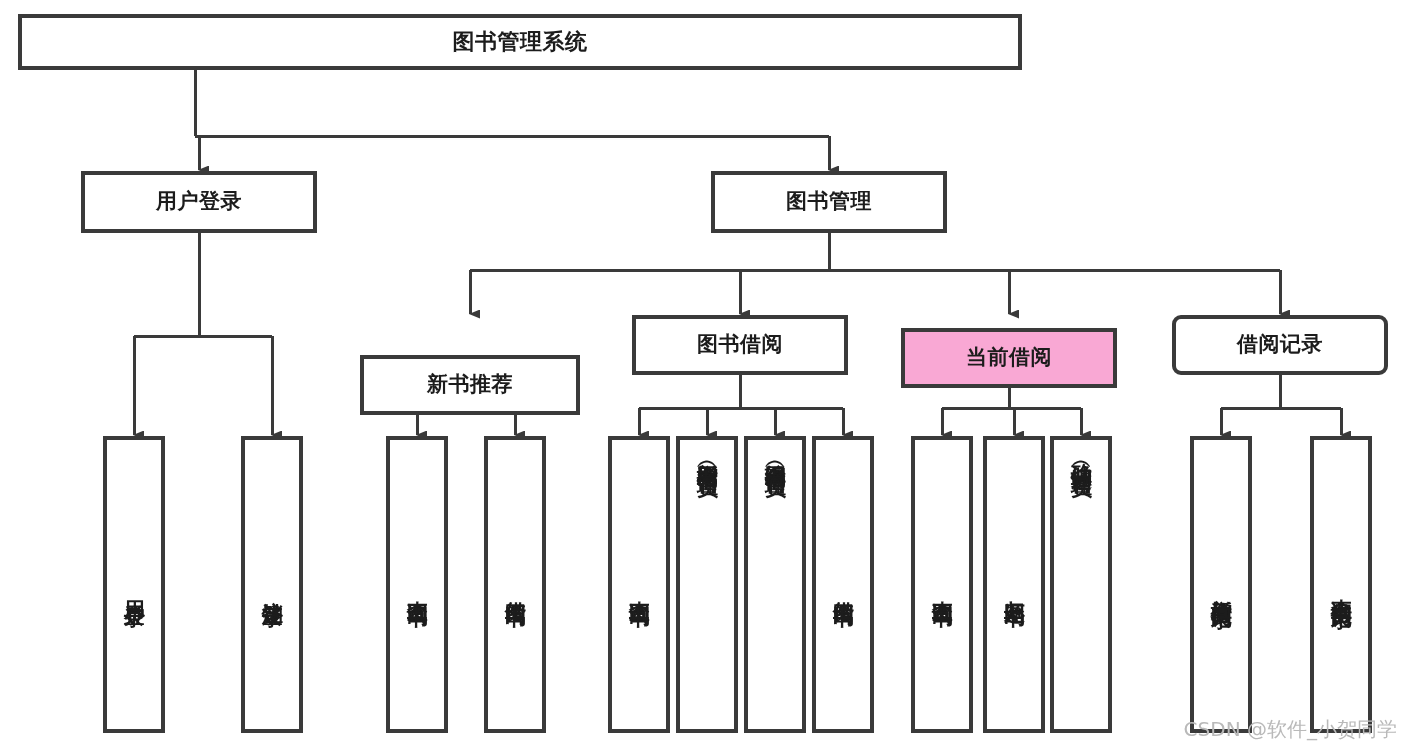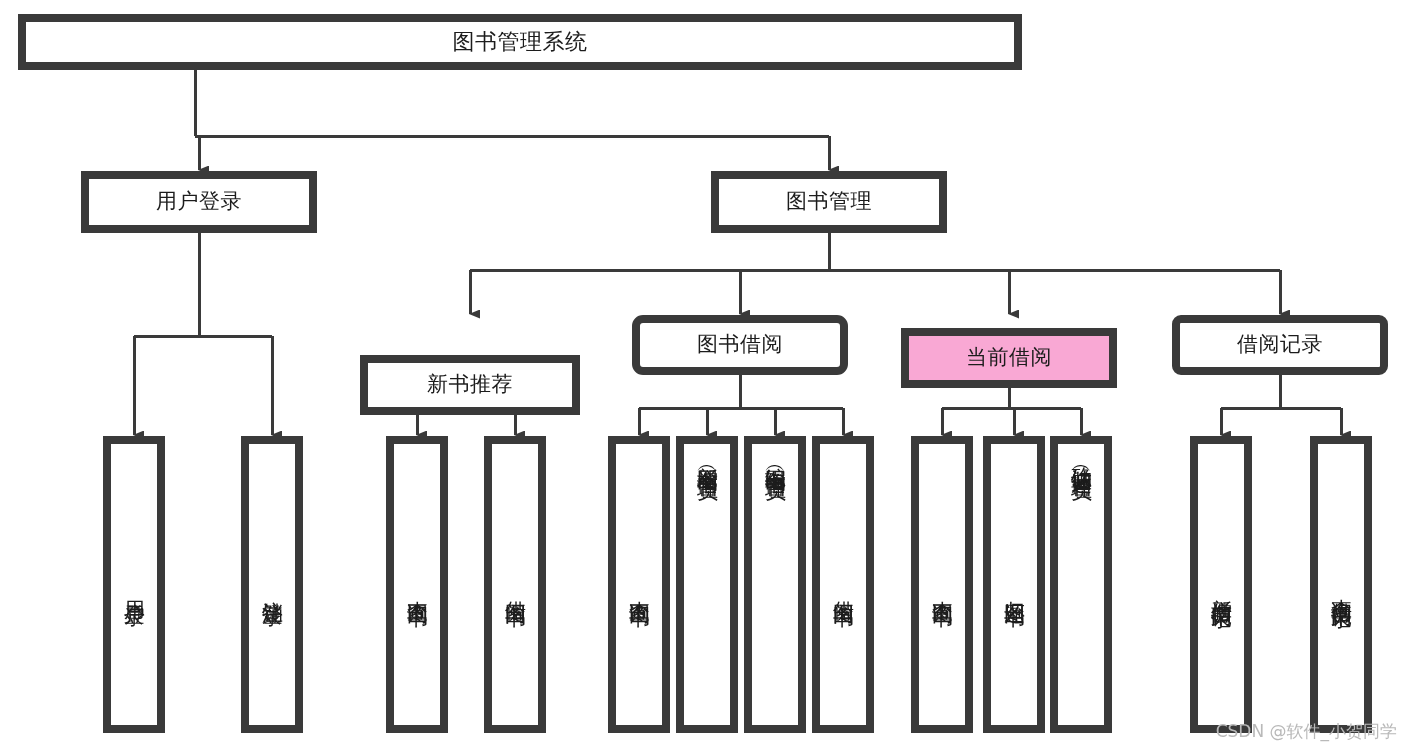--- a/index.html
+++ b/index.html
@@ -25,25 +25,26 @@
     left: 0;
     top: 0;
     width: 1405px;
     height: 747px;
     display: block;
   }
   .node-box {
     position: absolute;
     box-sizing: border-box;
     background: #ffffff;
-    border: 8px solid #15803d;
+    border: 4px solid #15803d;
     display: flex;
     align-items: center;
     justify-content: center;
     overflow: hidden;
+    font-weight: bold;
   }
   .node-label {
     color: #1c1c1c;
     font-family: "DejaVu Sans", "Liberation Sans", sans-serif;
     line-height: 1.12;
     letter-spacing: 0.5px;
     white-space: nowrap;
   }
   .node-box.horizontal .node-label {
     font-size: 21px;
@@ -64,21 +65,21 @@
     letter-spacing: 2px;
   }
   .node-box.vertical.centered {
     align-items: center;
   }
   .watermark {
     position: absolute;
     right: 8px;
     bottom: 4px;
     color: #b9b9b9;
-    font-size: 17px;
+    font-size: 20px;
     font-family: "DejaVu Sans", "Liberation Sans", sans-serif;
     white-space: nowrap;
     user-select: none;
   }
 </style>
 </head>
 <body>
 
 <div id="diagram-root">
 
@@ -131,21 +132,21 @@
       </div>
       <div class="node-box horizontal" style="left: 81px; top: 171px; width: 236px; height: 62px; border-color: rgb(58, 58, 58); background: rgb(255, 255, 255);">
         <span class="node-label" style="color: rgb(28, 28, 28);">用户登录</span>
       </div>
       <div class="node-box horizontal" style="left: 711px; top: 171px; width: 236px; height: 62px; border-color: rgb(58, 58, 58); background: rgb(255, 255, 255);">
         <span class="node-label" style="color: rgb(28, 28, 28);">图书管理</span>
       </div>
       <div class="node-box horizontal" style="left: 360px; top: 315px; width: 220px; height: 60px; border-color: rgb(58, 58, 58); background: rgb(255, 255, 255); margin-top: 40px;">
         <span class="node-label" style="color: rgb(28, 28, 28);">新书推荐</span>
       </div>
-      <div class="node-box horizontal" style="left: 632px; top: 315px; width: 216px; height: 60px; border-color: rgb(58, 58, 58); background: rgb(255, 255, 255); border-radius: 11px;">
+      <div class="node-box horizontal" style="left: 632px; top: 315px; width: 216px; height: 60px; border-color: rgb(58, 58, 58); background: rgb(255, 255, 255);">
         <span class="node-label" style="color: rgb(28, 28, 28);">图书借阅</span>
       </div>
       <div class="node-box horizontal" style="left: 901px; top: 328px; width: 216px; height: 60px; border-color: rgb(58, 58, 58); background: #f9a8d4;">
         <span class="node-label" style="color: rgb(28, 28, 28);">当前借阅</span>
       </div>
       <div class="node-box horizontal" style="left: 1172px; top: 315px; width: 216px; height: 60px; border-color: rgb(58, 58, 58); background: rgb(255, 255, 255); border-radius: 9px;">
         <span class="node-label" style="color: rgb(28, 28, 28);">借阅记录</span>
       </div>
       <div class="node-box vertical centered" style="left: 103px; top: 436px; width: 62px; height: 297px; border-color: rgb(58, 58, 58); background: rgb(255, 255, 255);">
         <span class="node-label" style="color: rgb(28, 28, 28);">用户登录</span>

